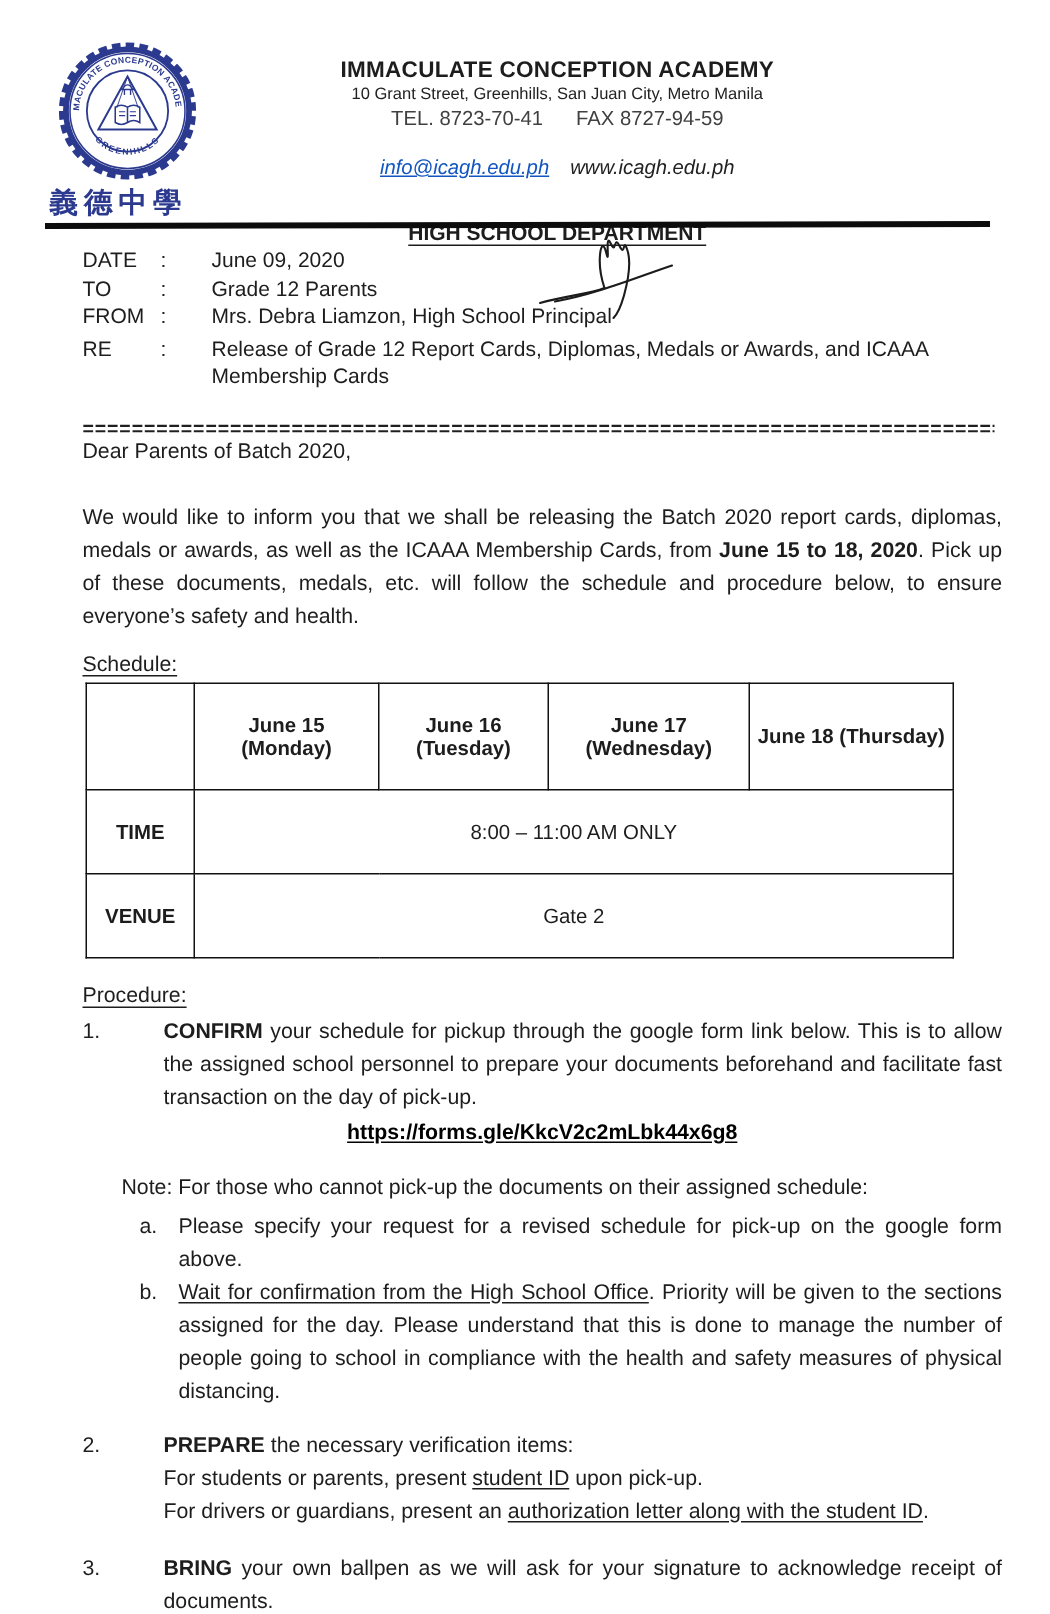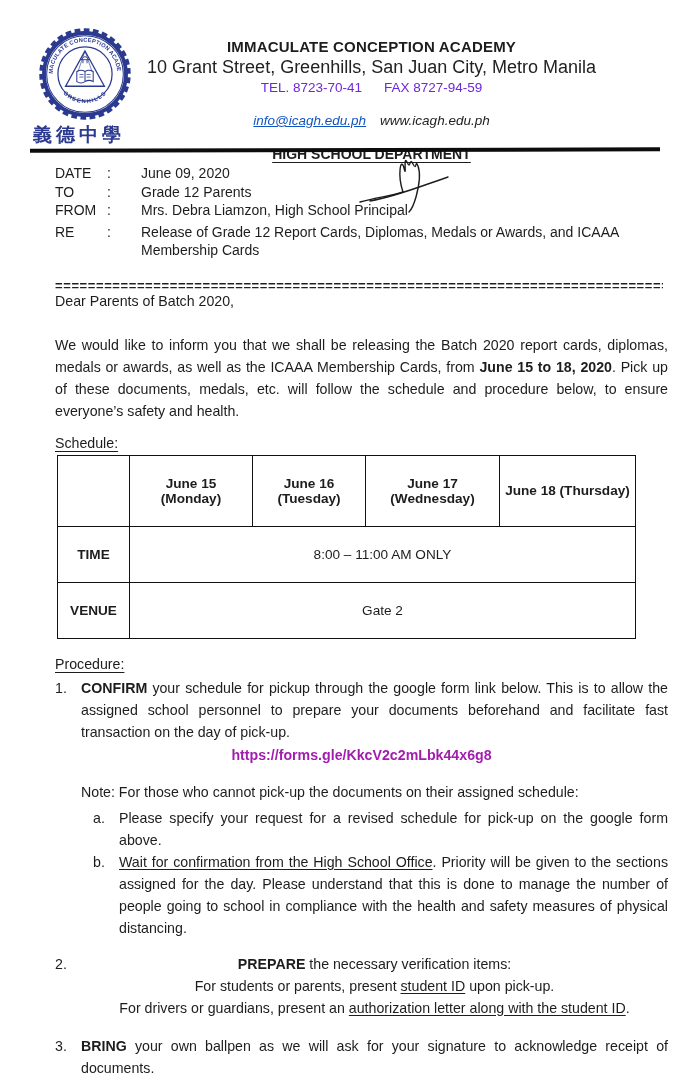--- a/index.html
+++ b/index.html
@@ -15,27 +15,27 @@
     overflow:hidden;
   }
 
   
   .header { position:relative; height:116px; }
   .logo-wrap { position:absolute; left:-20px; top:2px; width:100px; text-align:center; }
   .chinese { position:absolute; left:-22px; top:96px; width:104px; text-align:left;
              color:#2b3a8f; font-weight:bold; font-size:19px; letter-spacing:4px; }
   .header-center { text-align:center; padding-top:12px; margin-left:20px; }
   .school-name { font-weight:bold; font-size:15px; letter-spacing:.2px; }
-  .addr-line  { font-size:18px; margin-top:2px; color:#222; }
-  .tel-line   { font-size:13.5px; margin-top:2px; color:#6d28d9; }
+  .addr-line  { font-size:11px; margin-top:2px; color:#222; }
+  .tel-line   { font-size:13.5px; margin-top:2px; color:#404040; }
   .tel-gap { display:inline-block; width:22px; }
   .email-line { font-size:13.5px; margin-top:18px; font-style:italic; }
   .email-link { color:#1155c0; text-decoration:underline; }
   .site-text { color:#222; margin-left:14px; }
-  .dept-heading { text-align:center; margin-left:20px; margin-top:18px;
+  .dept-heading { text-align:center; margin-left:20px; margin-top:28px;
                   font-weight:bold; font-size:14px;
                   text-decoration:underline; text-underline-offset:3px; }
   .thick-rule { height:4px; background:#0c0c0c; margin:6px 0 0 -25px; width:630px;
                 transform:skewY(-0.12deg); }
 
   
   .memo { margin-top:12px; }
   .memo-row { display:grid; grid-template-columns:52px 34px 1fr; font-size:14px; line-height:18.5px; }
   .memo-row.re { margin-top:3px; }
   .signature { position:absolute; left:356px; top:152px; width:100px; height:64px; }
@@ -63,25 +63,25 @@
   table.schedule th { font-weight:bold; }
   .col0 { width:72px; } .col1 { width:123px; } .col2 { width:113px; }
   .col3 { width:134px; } .col4 { width:136px; }
   tr.hdr-row  { height:27px; }
   tr.sect-row { height:45px; }
   tr.time-row { height:24px; }
   tr.venue-row{ height:24px; }
 
   
   .proc-item { display:grid; grid-template-columns:26px 1fr; font-size:14.2px; line-height:22px; }
-  .proc-item .body-cell { text-align:justify; }
+  .proc-item .body-cell { text-align:justify;margin-left:28px; }
   .mt4{margin-top:4px;} .mt14{margin-top:14px;}
   .mt16{margin-top:16px;} .mt18{margin-top:18px;}
   .form-link-row { text-align:center; margin-top:4px; font-size:14.2px; }
-  .form-link { color:#a21caf; font-weight:bold; text-underline-offset:2px; }
+  .form-link { color:#000000; font-weight:bold; text-decoration:underline; text-underline-offset:2px; }
   .note-block { margin-left:26px; font-size:14.2px; line-height:22px; }
   .sub-item { display:grid; grid-template-columns:26px 1fr; margin-left:38px;
               font-size:14.2px; line-height:22px; }
   .sub-item .body-cell { text-align:justify; }
 </style>
 </head>
 <body>
 
 <div class="page">
 
@@ -202,21 +202,21 @@
     <span>a.</span>
     <span class="body-cell">Please specify your request for a revised schedule for pick-up on the google form above.</span>
   </div>
   <div class="sub-item">
     <span>b.</span>
     <span class="body-cell"><span class="u">Wait for confirmation from the High School Office</span><span>. Priority will be given to the sections assigned for the day. Please understand that this is done to manage the number of people going to school in compliance with the health and safety measures of physical distancing.</span></span>
   </div>
 
   <div class="proc-item mt14">
     <span>2.</span>
-    <span class="body-cell" style="text-align:center">
+    <span class="body-cell" style="text-align:left">
       <span class="b">PREPARE</span><span> the necessary verification items:</span><br>
       <span>For students or parents, present </span><span class="u">student ID</span><span> upon pick-up.</span><br>
       <span>For drivers or guardians, present an </span><span class="u">authorization letter along with the student ID</span><span>.</span>
     </span>
   </div>
 
   <div class="proc-item mt16">
     <span>3.</span>
     <span class="body-cell"><span class="b">BRING</span><span> your own ballpen as we will ask for your signature to acknowledge receipt of documents.</span></span>
   </div>

